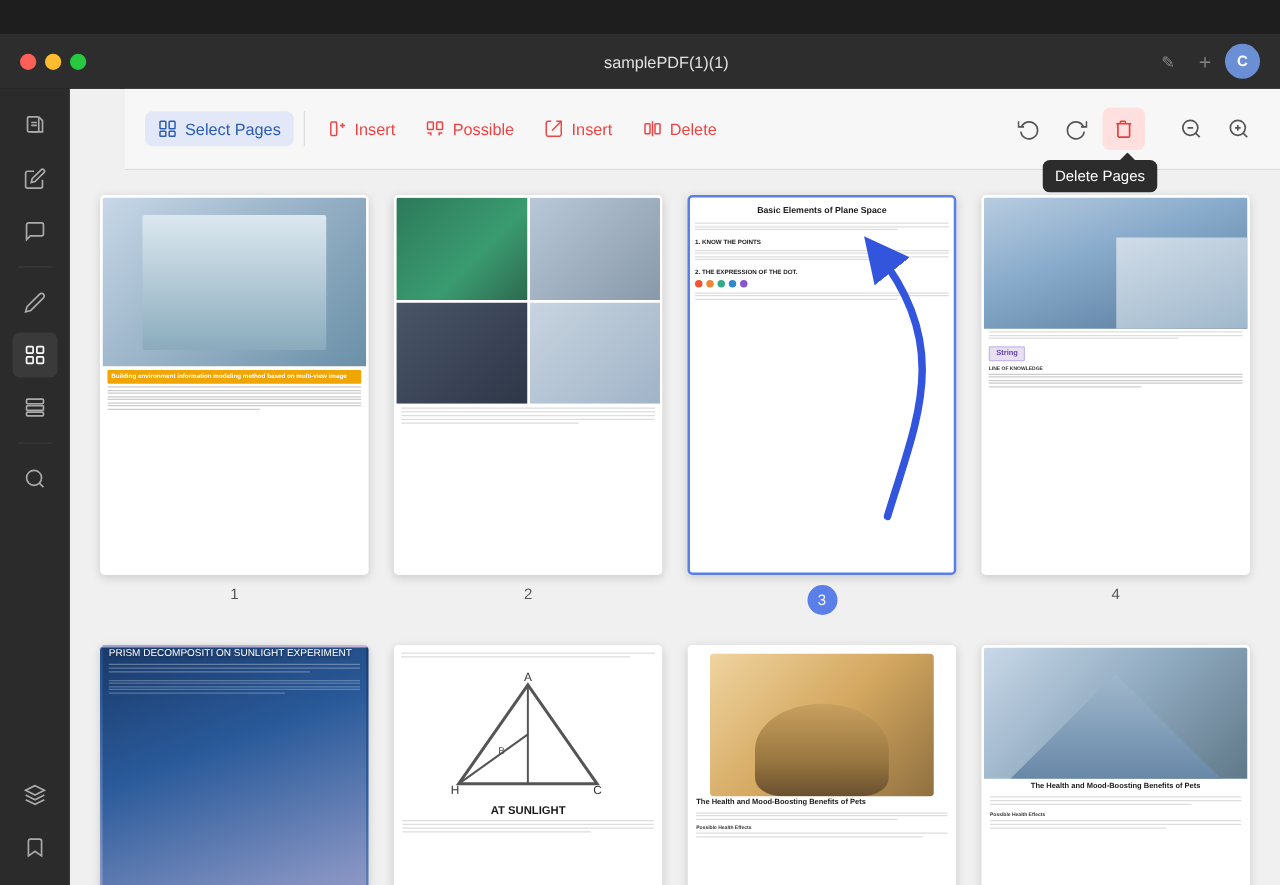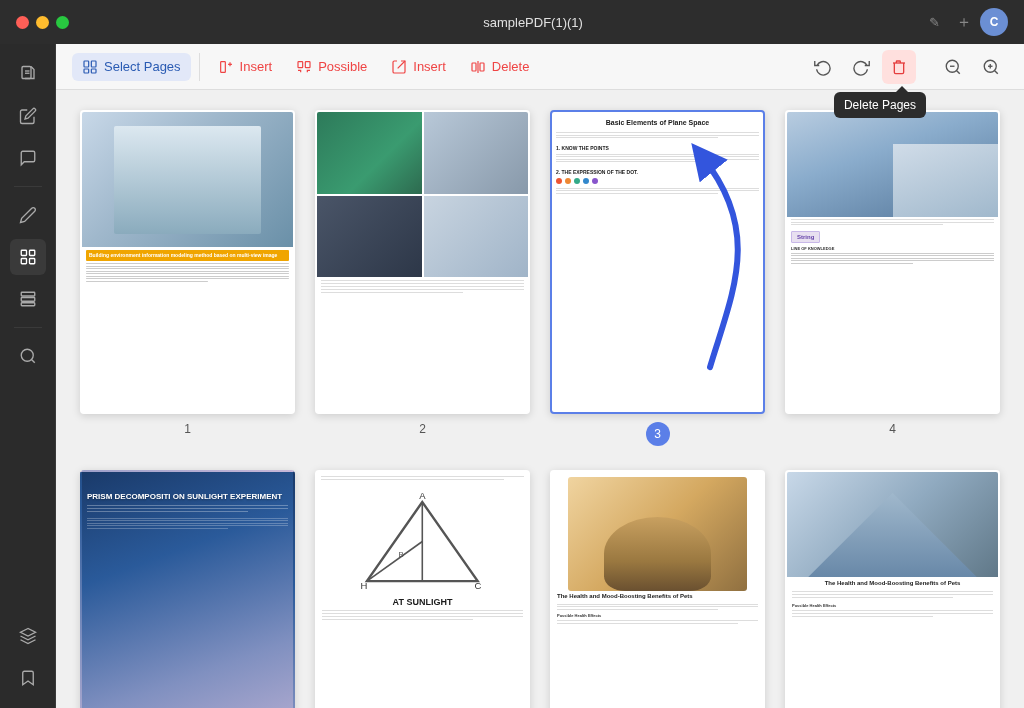--- a/index.html
+++ b/index.html
@@ -15,20 +15,21 @@
 
     
     .titlebar {
       height: 44px;
       background: #2d2d2d;
       display: flex;
       align-items: center;
       padding: 0 16px;
       gap: 8px;
       flex-shrink: 0;
+      margin-top: 27px;
     }
     .traffic-lights {
       display: flex;
       gap: 7px;
       margin-right: 8px;
     }
     .tl-btn {
       width: 13px; height: 13px;
       border-radius: 50%;
       border: none;
@@ -116,28 +117,29 @@
     
     .content-area {
       flex: 1;
       display: flex;
       flex-direction: column;
       background: #f0f0f0;
     }
 
     
     .toolbar {
-      height: 46px;
+      height: 65px;
       background: #f7f7f7;
       border-bottom: 1px solid #ddd;
       display: flex;
       align-items: center;
       padding: 0 16px;
       gap: 4px;
       flex-shrink: 0;
+      margin-left: 44px;
     }
     .toolbar-btn {
       display: flex;
       align-items: center;
       gap: 6px;
       padding: 6px 10px;
       border-radius: 6px;
       border: none;
       background: transparent;
       cursor: pointer;
@@ -739,21 +741,21 @@
                 <div class="page4-line" style="width:60%"></div>
               </div>
             </div>
           </div>
           <span class="page-num">4</span>
         </div>
 
         <div class="page-item">
           <div class="page-thumb" style="background:linear-gradient(160deg,#1a3a6a 0%,#2a5a9a 30%,#8090c0 65%,#c8b8d8 100%)">
             <div class="thumb-content">
-              <div class="page5-title" style="color:white;font-size:8px;font-weight:700;padding:20px 5px 2px;line-height:1.2">PRISM DECOMPOSITI ON SUNLIGHT EXPERIMENT</div>
+              <div class="page5-title" style="color:white;font-size:8px;font-weight:400;padding:0 5px 2px;line-height:1.2">PRISM DECOMPOSITI ON SUNLIGHT EXPERIMENT</div>
               <div style="color:#a0c0e0;font-size:3px;padding:1px 5px;line-height:1.5">
                 <div style="height:1px;background:rgba(255,255,255,0.3);margin-bottom:2px"></div>
                 <div style="height:1px;background:rgba(255,255,255,0.3);margin-bottom:2px"></div>
                 <div style="height:1px;background:rgba(255,255,255,0.3);margin-bottom:2px;width:80%"></div>
               </div>
               <div style="padding:3px 5px;color:#d0e4f8;font-size:3px;line-height:1.5">
                 <div style="height:1px;background:rgba(255,255,255,0.25);margin-bottom:1.5px"></div>
                 <div style="height:1px;background:rgba(255,255,255,0.25);margin-bottom:1.5px"></div>
                 <div style="height:1px;background:rgba(255,255,255,0.25);margin-bottom:1.5px"></div>
                 <div style="height:1px;background:rgba(255,255,255,0.25);margin-bottom:1.5px"></div>

